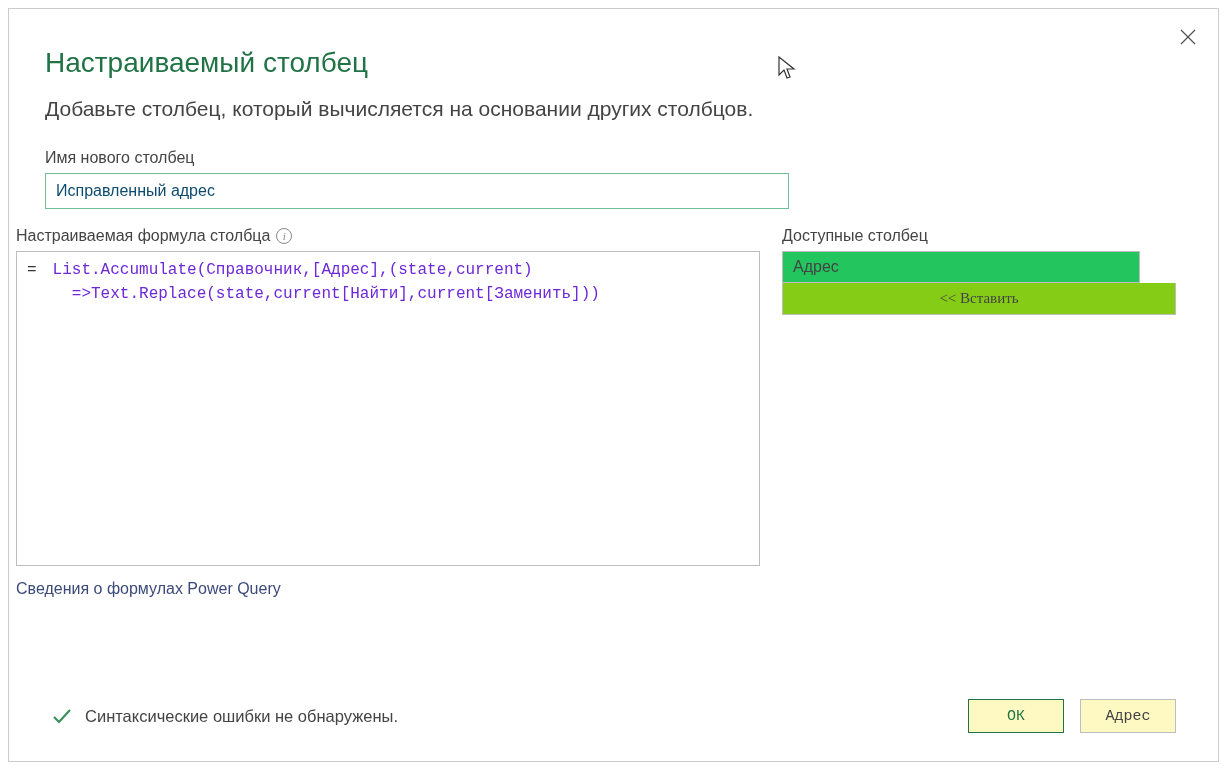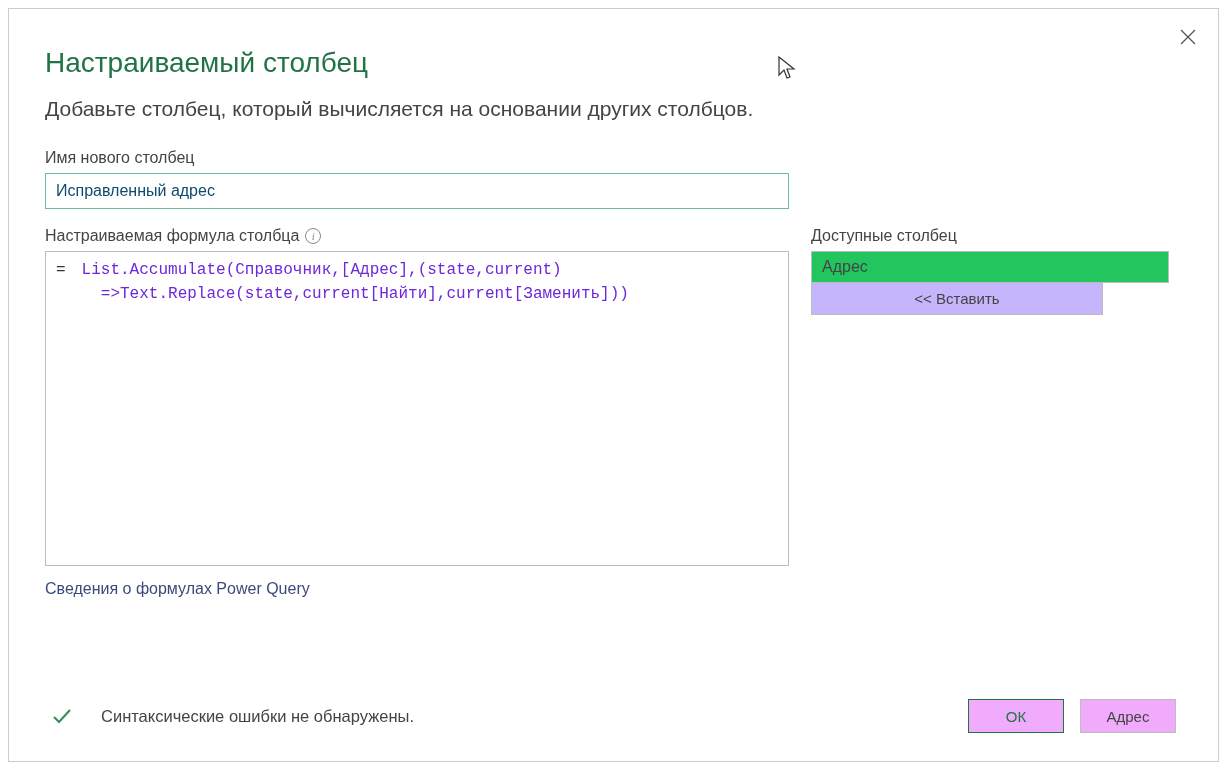--- a/index.html
+++ b/index.html
@@ -135,57 +135,57 @@
     font-size: 16px;
     color: #444;
     height: 30px;
     display: flex;
     align-items: center;
   }
   .cols-item.selected {
     background: #22c55e;
   }
   .insert-btn {
-    width: 292px;
+    width: 394px;
     height: 32px;
     border: 1px solid #bdbdbd;
     border-top: none;
-    background: #c4b5fd;
+    background: #84cc16;
     font-size: 15px;
     color: #444;
     cursor: pointer;
-    font-family: Liberation Sans, sans-serif;
+    font-family: Liberation Serif, serif;
   }
   .footer {
     position: absolute;
     left: 42px; right: 42px;
     bottom: 28px;
     display: flex;
     align-items: center;
     justify-content: space-between;
   }
   .status {
     display: flex;
     align-items: center;
-    gap: 28px;
+    gap: 12px;
     font-size: 16.5px;
     color: #444;
   }
   .status svg { stroke: #3a8f5a; stroke-width: 2.2; fill: none; }
   .btn-row { display: flex; gap: 16px; }
   .btn {
     min-width: 96px;
     height: 34px;
     padding: 0 16px;
     border: 1px solid #bdbdbd;
-    background: #f0abfc;
+    background: #fef9c3;
     font-size: 15px;
     color: #444;
     cursor: pointer;
-    font-family: Liberation Sans, sans-serif;
+    font-family: Liberation Mono, monospace;
   }
   .btn.primary {
     border: 1.5px solid #217346;
     color: #217346;
   }
 </style>
 </head>
 <body>
 
 <div class="dialog">

